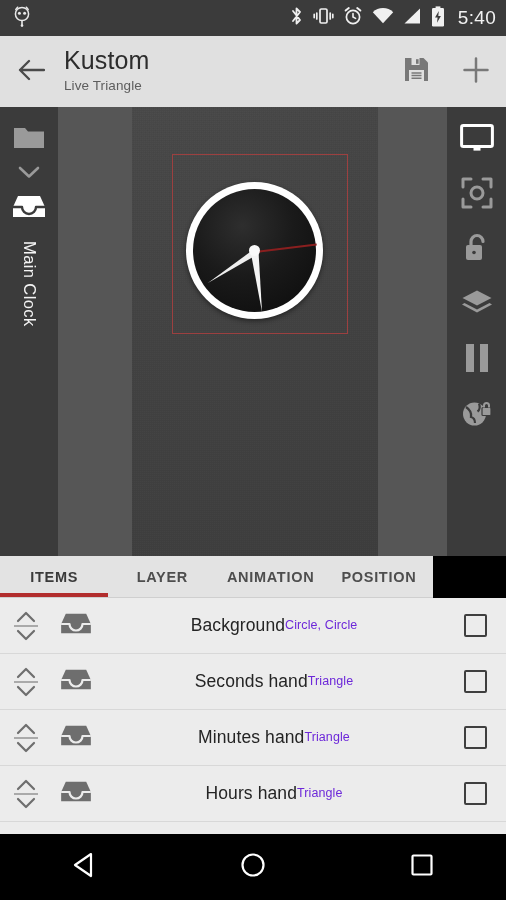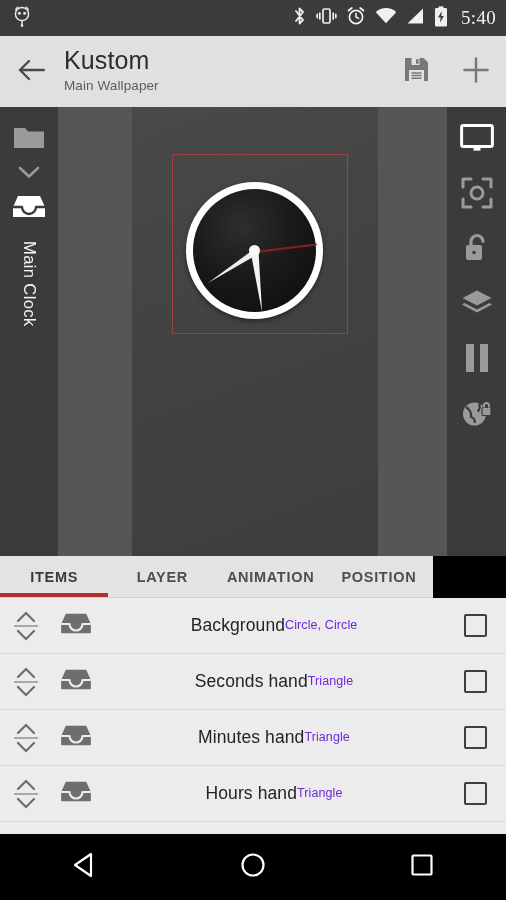--- a/index.html
+++ b/index.html
@@ -8,21 +8,21 @@
     background:#000;
     font-family:"Liberation Sans", sans-serif;
     overflow:hidden;
   }
   #app { position:relative; width:506px; height:900px; }
 
   
   .statusbar {
     position:absolute; top:0; left:0; width:506px; height:36px;
     background:#3b3b3b;
-    display:flex; align-items:center;font-family:Liberation Serif, serif;
+    display:flex; align-items:center;
   }
   .sb-left { display:flex; align-items:center; padding-left:12px; }
   .sb-right { margin-left:auto; display:flex; align-items:center; padding-right:10px; gap:9px; }
   .sb-icon { display:block; }
   .sb-time {
     color:#f2f2f2; font-size:19px; font-weight:400;
     letter-spacing:0.3px; margin-left:4px;
   }
 
   
@@ -263,21 +263,21 @@
   <div class="appbar">
     <div class="back-btn">
       <span>
         <svg width="27" height="22" viewBox="0 0 27 22">
           <path d="M26 11 L2 11 M11 2 L2 11 L11 20" fill="none" stroke="#4a4a4a" stroke-width="2.3" stroke-linecap="round" stroke-linejoin="round"></path>
         </svg>
       </span>
     </div>
     <div class="titles">
       <div class="app-title">Kustom</div>
-      <div class="app-subtitle">Main Wallpaper</div>
+      <div class="app-subtitle">Live Triangle</div>
     </div>
     <div class="appbar-actions">
       <div class="appbar-btn">
         <span>
           <svg width="27" height="27" viewBox="0 0 27 27">
             <path d="M2 2 H20.5 L25 6.5 V25 H2 Z" fill="#787878"></path>
             <rect x="8.5" y="2" width="8" height="7" fill="#e0e0e0"></rect>
             <rect x="13" y="3.2" width="2.6" height="4.6" fill="#787878"></rect>
             <rect x="6" y="14" width="15" height="11" fill="#e0e0e0"></rect>
             <path d="M8.5 17 H18.5 M8.5 19.6 H18.5 M8.5 22.2 H18.5" stroke="#787878" stroke-width="1.5"></path>

